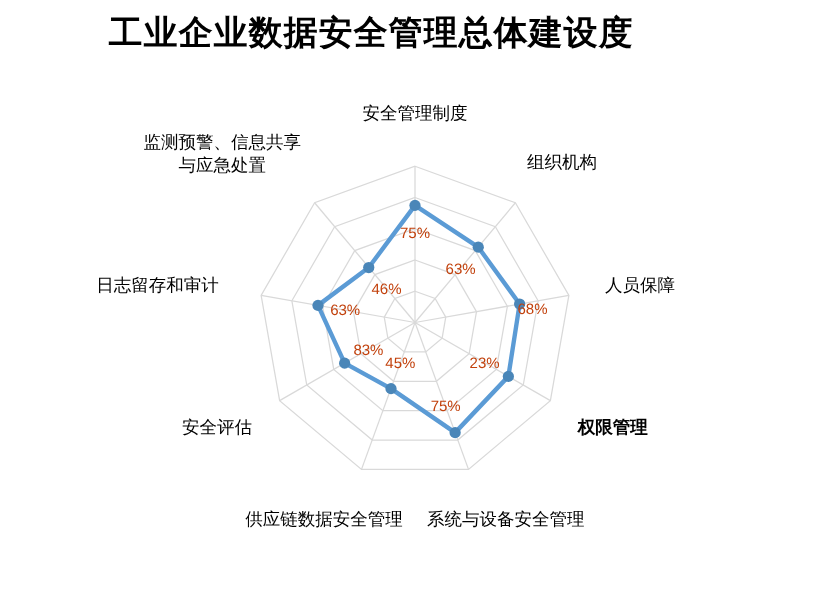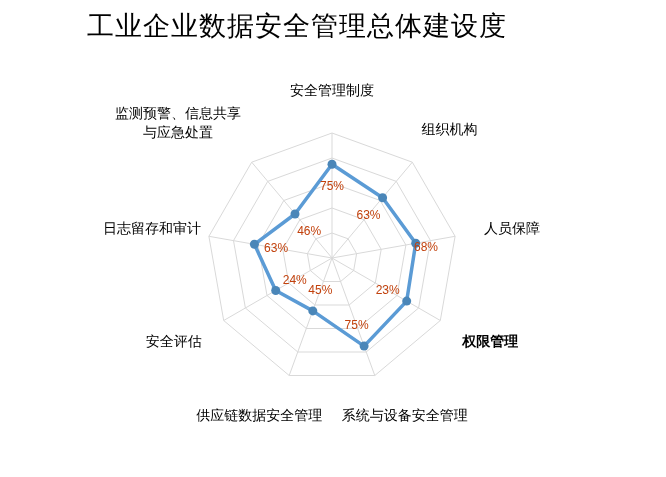--- a/index.html
+++ b/index.html
@@ -18,21 +18,21 @@
     width: 666px;
     height: 477px;
   }
   #chart-title {
     position: absolute;
     top: 8px;
     left: 0;
     width: 594px;
     text-align: center;
     font-size: 27px;
-    font-weight: normal;
+    font-weight: bold;
     color: #000000;
     letter-spacing: 1px;
     white-space: nowrap;
   }
   #radar-svg {
     position: absolute;
     top: 0;
     left: 0;
   }
   .cat-label {
@@ -98,29 +98,29 @@
       </g>
   </svg>
 
   <div class="cat-label" style="left: 290px; top: 80.95px;">安全管理制度</div>
   <div class="cat-label" style="left: 421.502px; top: 120.149px;">组织机构</div>
   <div class="cat-label" style="left: 484.023px; top: 219.405px;">人员保障</div>
   <div class="cat-label" style="left: 462.309px; top: 332.275px; font-weight: bold;">权限管理</div>
   <div class="cat-label" style="left: 196.304px; top: 405.945px;">供应链数据安全管理</div>
   <div class="cat-label" style="left: 341.696px; top: 405.945px;">系统与设备安全管理</div>
   <div class="cat-label" style="left: 145.691px; top: 332.275px;">安全评估</div>
-  <div class="cat-label" style="left: 103px; top: 219.405px;">日志留存和审计</div>
+  <div class="cat-label" style="left: 77px; top: 219.405px;">日志留存和审计</div>
   <div class="cat-label two-line" style="left: 82.8917px; top: 104.1px; width: 190px;">
     <span>监测预警、信息共享</span><br>
     <span>与应急处置</span>
   </div>
 
   <div class="val-label" style="left: 320px; top: 179.25px;">75%</div>
   <div class="val-label" style="left: 356.478px; top: 207.527px;">63%</div>
   <div class="val-label" style="left: 374px; top: 240.06px; padding-left: 40px;">68%</div>
   <div class="val-label" style="left: 375.642px; top: 283.125px;">23%</div>
   <div class="val-label" style="left: 344.54px; top: 318.423px;">75%</div>
   <div class="val-label" style="left: 308.286px; top: 283.184px;">45%</div>
-  <div class="val-label" style="left: 282.761px; top: 272.5px;">24%</div>
+  <div class="val-label" style="left: 282.761px; top: 272.5px;">83%</div>
   <div class="val-label" style="left: 264.112px; top: 241.145px;">63%</div>
   <div class="val-label" style="left: 297.181px; top: 223.805px;">46%</div>
 
 </div>
 
 </body></html>

